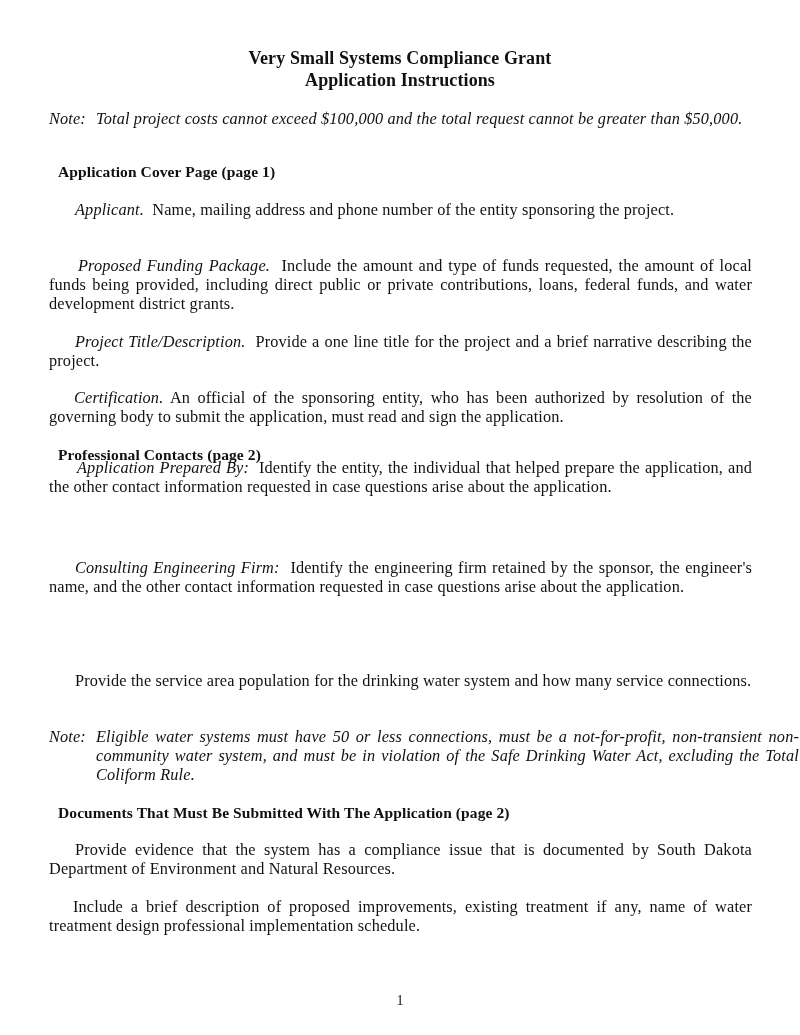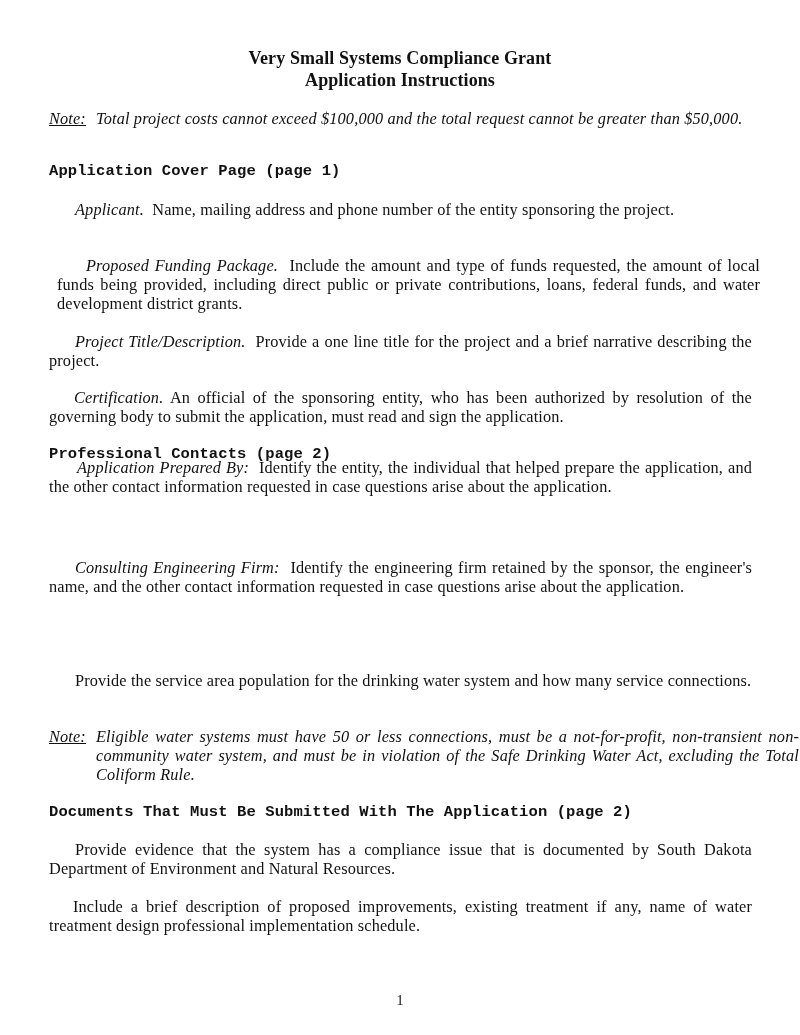--- a/index.html
+++ b/index.html
@@ -17,24 +17,24 @@
     .block {
       position: absolute; left: 49px; width: 703px;
       font-family: "Liberation Serif", serif; font-size: 16.3px; line-height: 19px;
       text-align: justify; text-align-last: left;
       letter-spacing: 0.15px;
     }
     .para { text-indent: 26px; }
     .note {
       padding-left: 47px; text-indent: -47px; font-style: italic;
     }
-    .note .lbl { display: inline-block; width: 47px; text-indent: 0; text-decoration: underline; }
+    .note .lbl { display: inline-block; width: 47px; text-indent: 0; }
     .heading {
-      position: absolute; left: 49px;
-      font-family: Liberation Mono, monospace; font-weight: bold; font-size: 15.5px;
+      position: absolute; left: 58px;
+      font-family: Liberation Serif, serif; font-weight: bold; font-size: 15.5px;
       line-height: 19px; letter-spacing: 0.1px; text-align: right;
     }
     .it { font-style: italic; }
     .pagenum {
       position: absolute; left: 0; width: 800px; text-align: center;
       font-family: "Liberation Serif", serif; font-size: 14px; line-height: 16px;
     }
   </style>
 </head>
 <body>
@@ -43,21 +43,21 @@
 
   <div class="title" style="top:69px;">Application Instructions</div>
   <div class="title" style="top:47px;">Very Small Systems Compliance Grant</div>
 
   <div class="block note" style="top:109px;"><span class="lbl">Note:</span><span>Total project costs cannot exceed $100,000 and the total request cannot be greater than $50,000.</span></div>
 
   <div class="heading" style="top:162px;">Application Cover Page (page 1)</div>
 
   <div class="block para" style="top:200px;"><span class="it">Applicant.</span>&nbsp; <span>Name, mailing address and phone number of the entity sponsoring the project.</span></div>
 
-  <div class="block para" style="top:256px;text-indent:29px;margin-left:8px;"><span class="it">Proposed Funding Package.</span>&nbsp; <span>Include the amount and type of funds requested, the amount of local funds being provided, including direct public or private contributions, loans, federal funds, and water development district grants.</span></div>
+  <div class="block para" style="top:256px;text-indent:29px;"><span class="it">Proposed Funding Package.</span>&nbsp; <span>Include the amount and type of funds requested, the amount of local funds being provided, including direct public or private contributions, loans, federal funds, and water development district grants.</span></div>
 
   <div class="block para" style="top:332px;"><span class="it">Project Title/Description.</span>&nbsp; <span>Provide a one line title for the project and a brief narrative describing the project.</span></div>
 
   <div class="block para" style="top:388px;text-indent:25px;"><span class="it">Certification.</span> <span>An official of the sponsoring entity, who has been authorized by resolution of the governing body to submit the application, must read and sign the application.</span></div>
 
   <div class="heading" style="top:445px;">Professional Contacts (page 2)</div>
 
   <div class="block para" style="top:458px;text-indent:28px;"><span class="it">Application Prepared By:</span>&nbsp; <span>Identify the entity, the individual that helped prepare the application, and the other contact information requested in case questions arise about the application.</span></div>
 
   <div class="block para" style="top:558px;"><span class="it">Consulting Engineering Firm:</span>&nbsp; <span>Identify the engineering firm retained by the sponsor, the engineer's name, and the other contact information requested in case questions arise about the application.</span></div>

